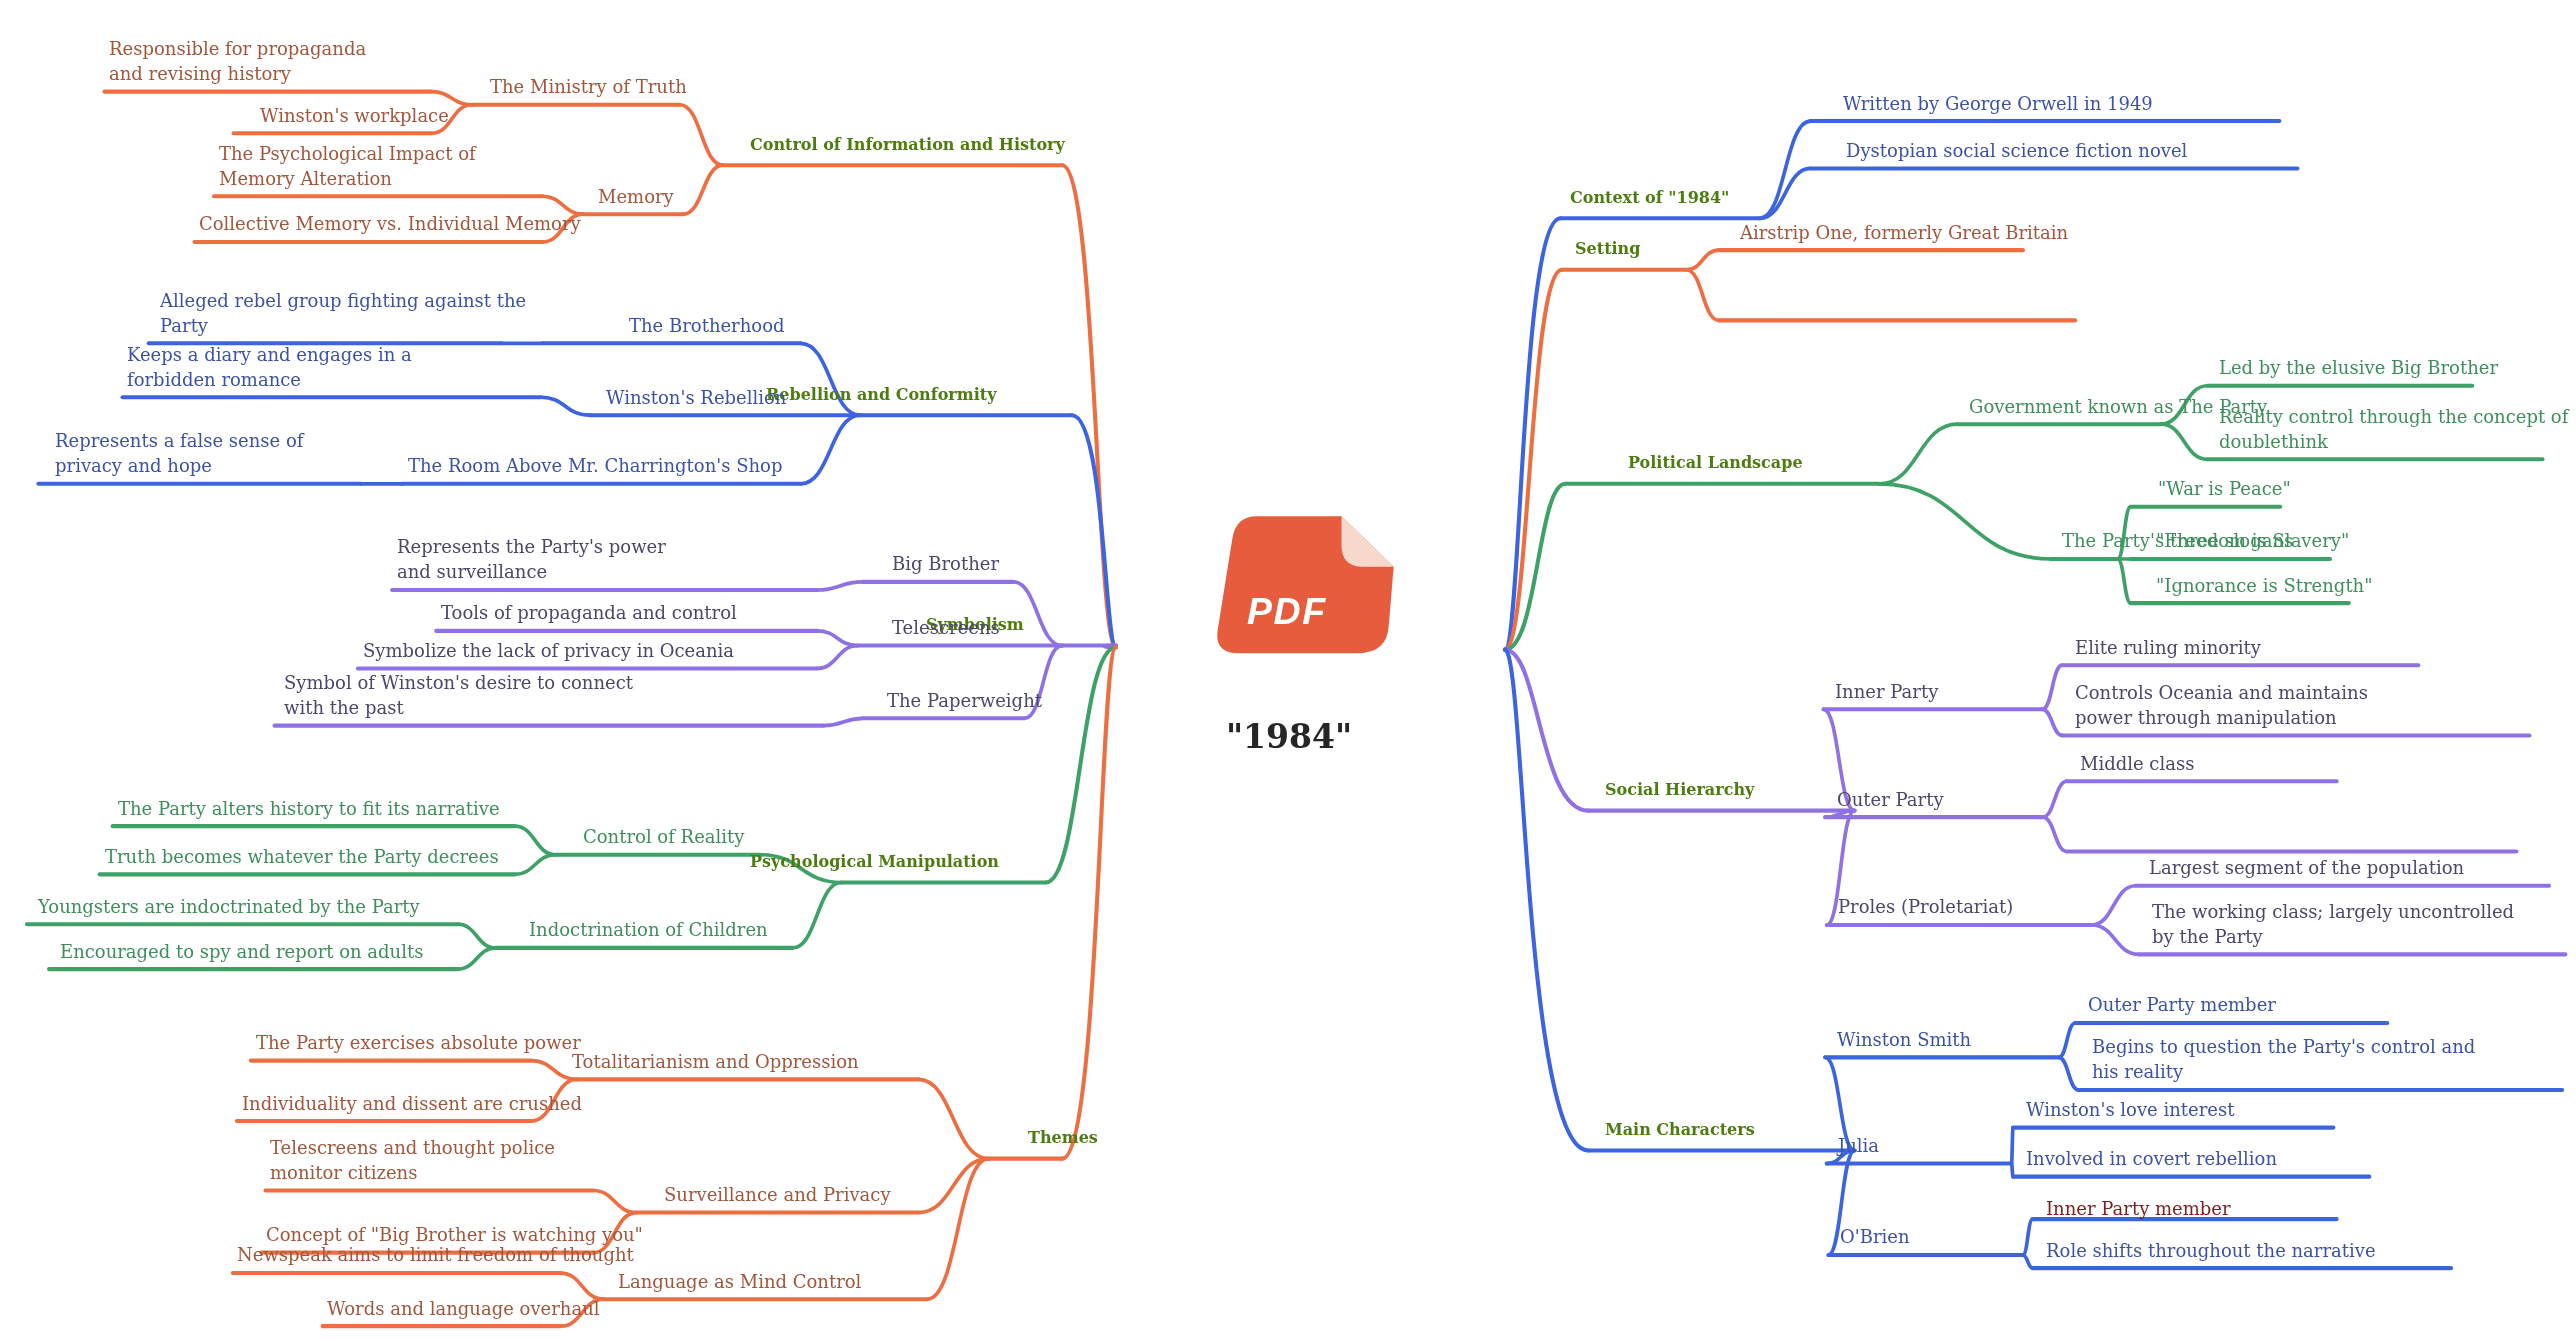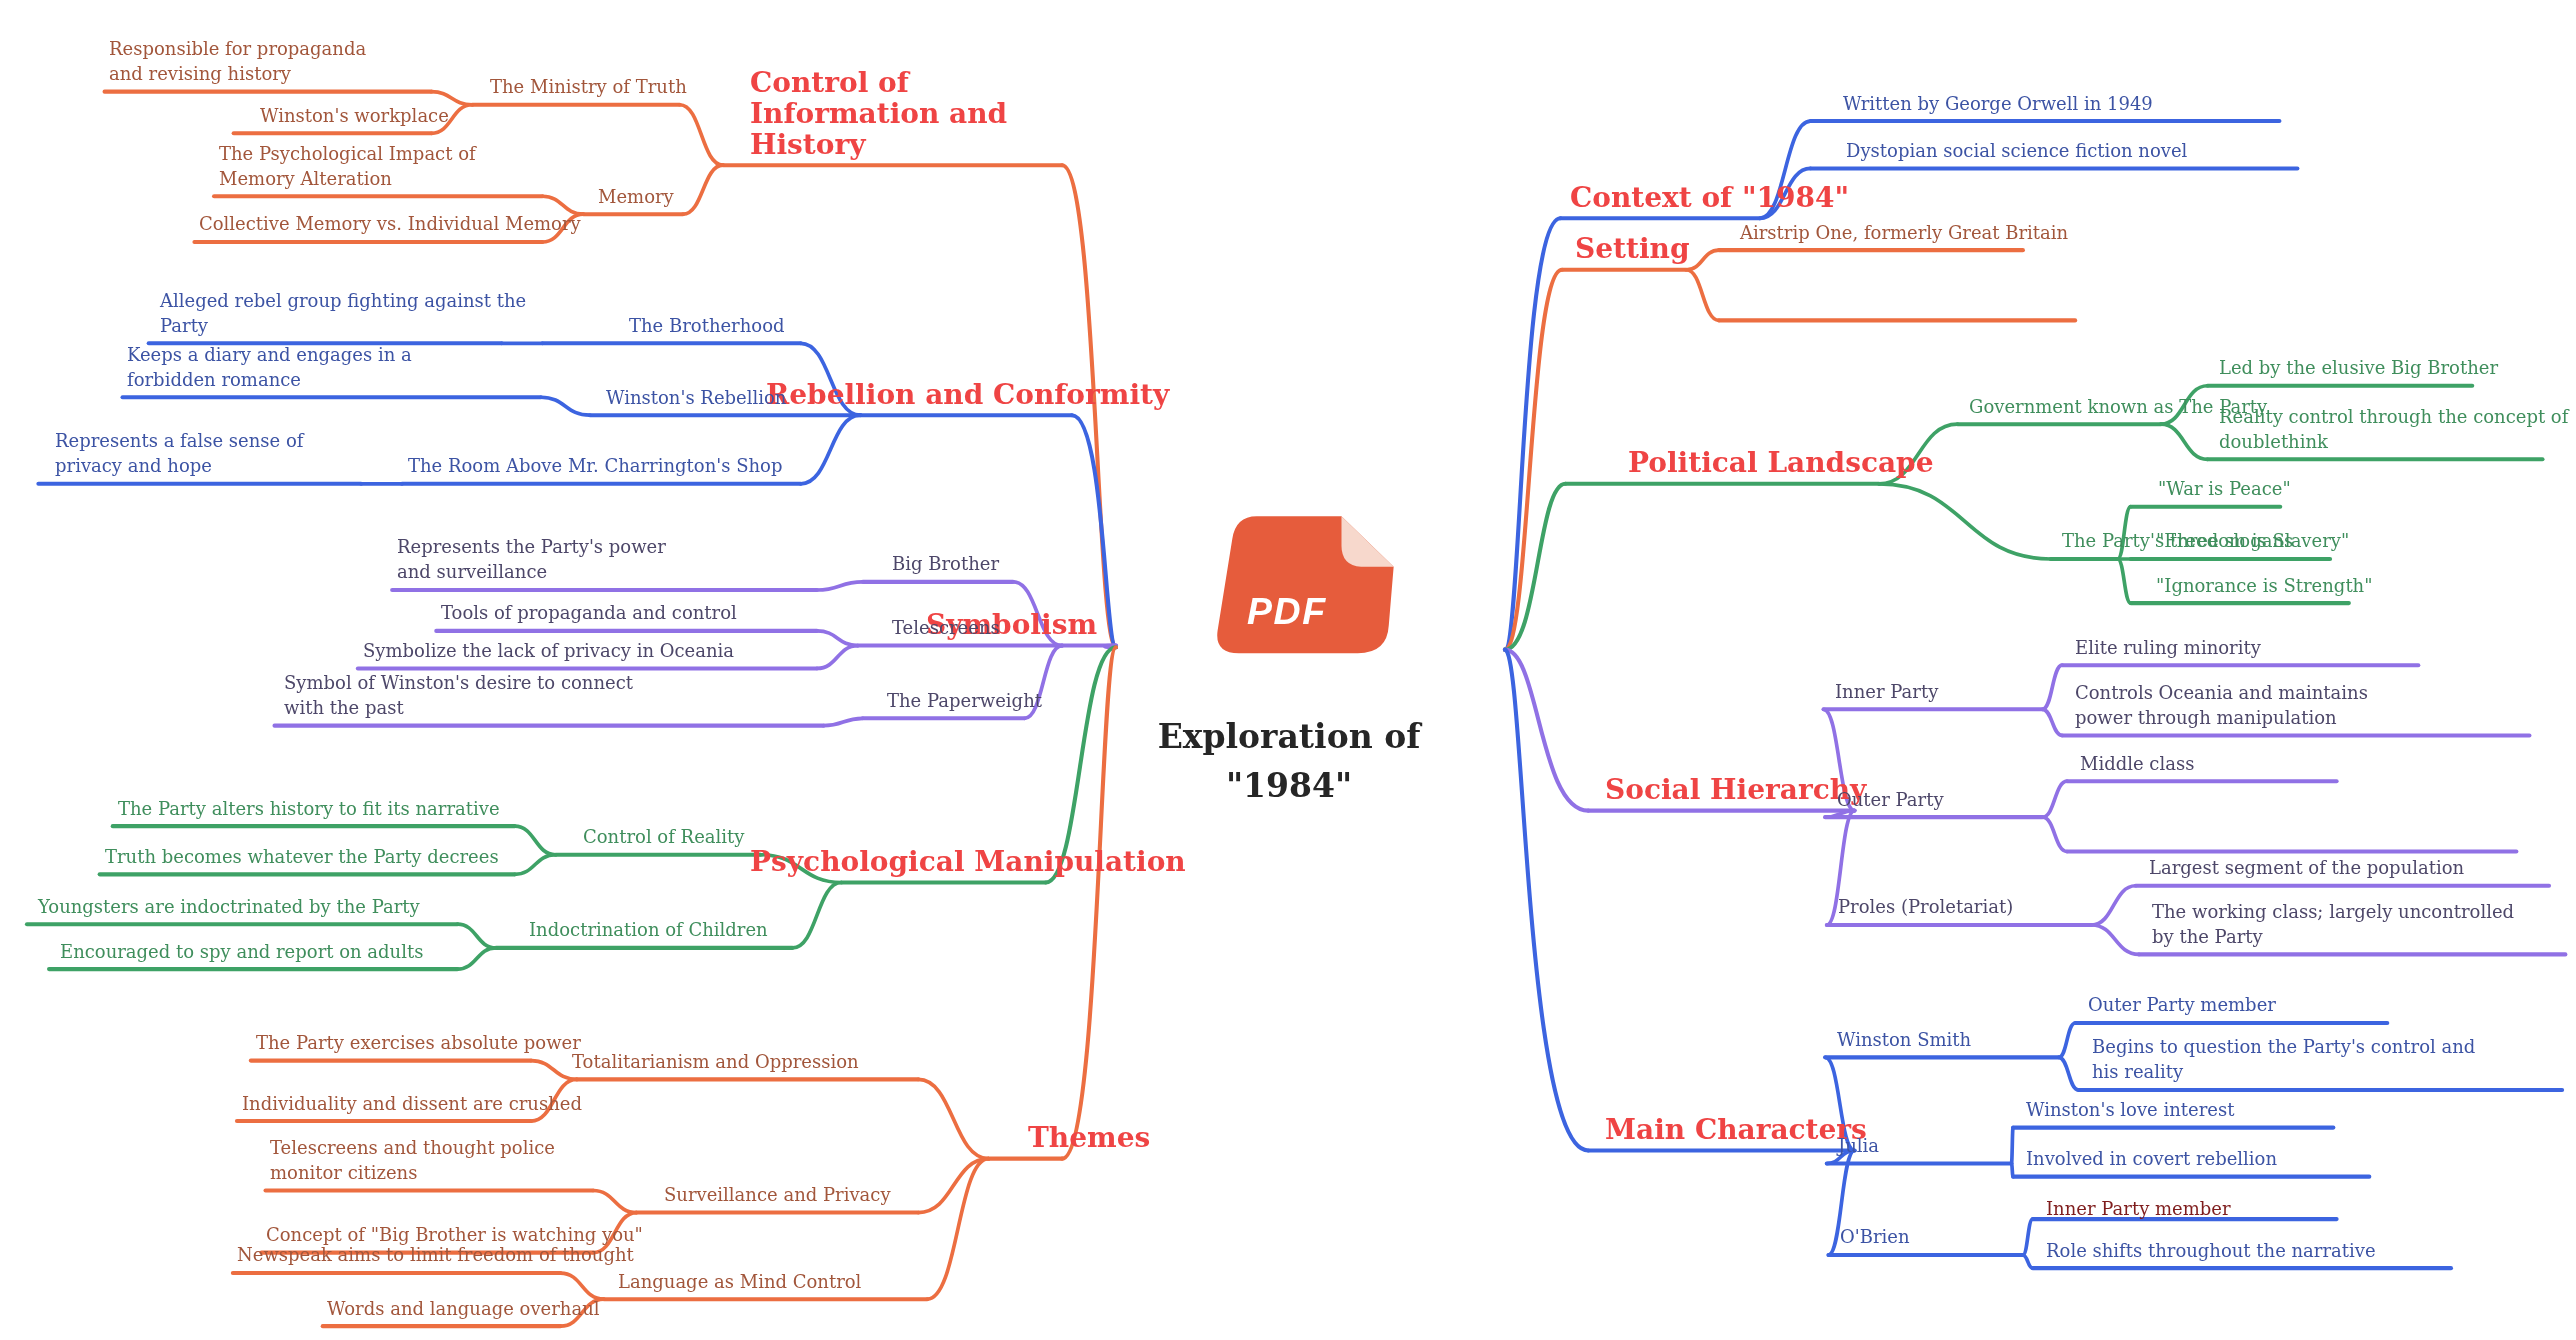--- a/index.html
+++ b/index.html
@@ -4,21 +4,21 @@
 <style>
   html,body{margin:0;padding:0;}
   body{
     width:2576px;height:1341px;position:relative;background:#ffffff;
     font-family:"DejaVu Serif", serif;overflow:hidden;
   }
   #mindmap{position:absolute;left:0;top:0;width:2576px;height:1341px;}
   #wires{position:absolute;left:0;top:0;z-index:1;}
   .lbl{position:absolute;z-index:2;}
   .leaf{font-size:18px;line-height:25px;}
-  .topic{font-size:28px;line-height:31px;font-weight:bold;color:#ef4444;}
+  .topic{font-size:16px;line-height:31px;font-weight:bold;color:#4d7c0f;}
   .nw{white-space:nowrap;}
   #center-title{
     position:absolute;left:1044px;top:712px;width:490px;z-index:2;
     text-align:center;font-size:33px;line-height:49px;font-weight:bold;color:#262626;
   }
   #pdf-icon{position:absolute;left:1201px;top:500px;z-index:2;}
   #pdf-icon text{
     font-family:"Liberation Sans",sans-serif;font-weight:bold;font-style:italic;
     font-size:46px;fill:#ffffff;letter-spacing:2px;
   }
@@ -176,21 +176,20 @@
       <path d="M 2488 1552 C 2482 1552 2482 1536 2476 1536" fill="none" stroke="#3C64E0" stroke-width="4.5" stroke-linecap="round"></path>
     </svg>
 
   <svg id="pdf-icon" width="206" height="163" viewBox="0 0 252 200">
     <path d="M 68 20 L 172 20 L 236 82 L 230 154 Q 228 188 192 188 L 46 188 Q 16 188 20 160 L 38 48 Q 42 20 68 20 Z" fill="#E65C3C"></path>
     <path d="M 172 20 L 236 82 L 196 82 Q 172 80 172 56 Z" fill="#F7D8CC"></path>
     <text x="56" y="152">PDF</text>
   </svg>
 
   <div id="center-title">
-    <div>Exploration of</div>
     <div>"1984"</div>
   </div>
 <div class="lbl topic" style="left: 750px; bottom: 1181px; width: 343px;">Control of Information and History</div>
     <div class="lbl leaf nw" style="left: 490px; bottom: 1242px; color: rgb(162, 86, 59);">The Ministry of Truth</div>
     <div class="lbl leaf" style="left: 109px; bottom: 1255px; width: 286px; color: rgb(162, 86, 59);">Responsible for propaganda and revising history</div>
     <div class="lbl leaf nw" style="left: 260px; bottom: 1213px; color: rgb(162, 86, 59);">Winston's workplace</div>
     <div class="lbl leaf nw" style="left: 598px; bottom: 1132px; color: rgb(162, 86, 59);">Memory</div>
     <div class="lbl leaf" style="left: 219px; bottom: 1150px; width: 319px; color: rgb(162, 86, 59);">The Psychological Impact of Memory Alteration</div>
     <div class="lbl leaf nw" style="left: 199px; bottom: 1105px; color: rgb(162, 86, 59);">Collective Memory vs. Individual Memory</div>
     <div class="lbl topic nw" style="left: 766px; bottom: 931px;">Rebellion and Conformity</div>

